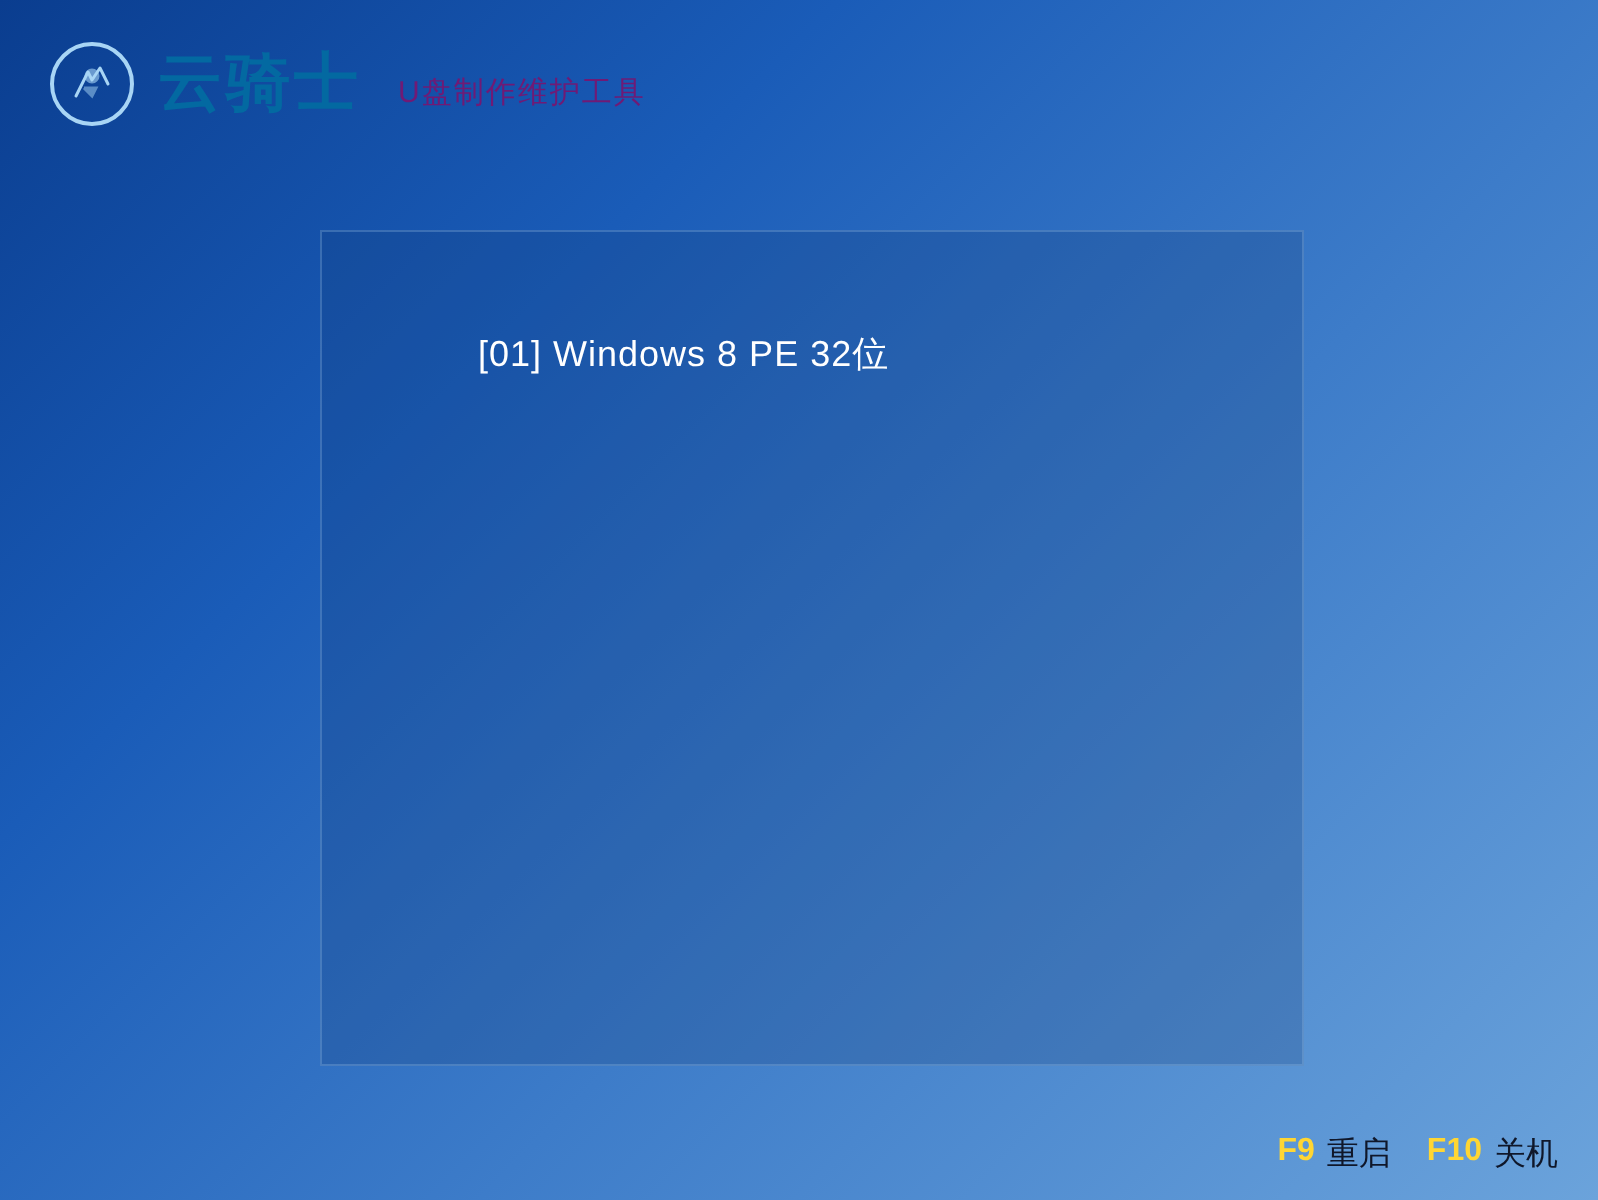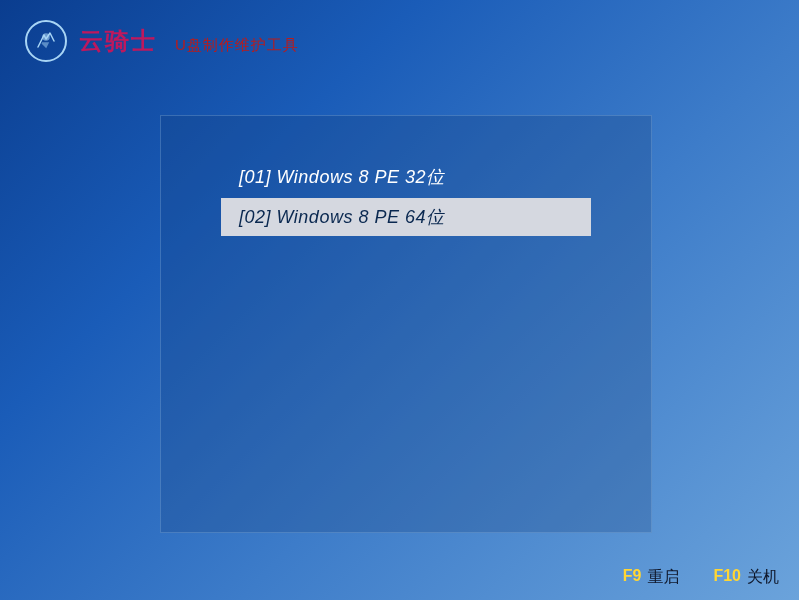--- a/index.html
+++ b/index.html
@@ -34,28 +34,28 @@
       justify-content: center;
       position: relative;
     }
     
     .logo-icon svg {
       width: 28px;
       height: 28px;
     }
     
     .brand-name {
-      color: #be185d;
-      font-size: 24px;
+      color: #0369a1;
+      font-size: 32px;
       font-weight: bold;
       letter-spacing: 2px;
     }
     
     .subtitle {
-      color: #b91c1c;
+      color: #701a75;
       font-size: 15px;
       margin-left: 6px;
       margin-top: 8px;
       letter-spacing: 1px;
     }
     
     .menu-container {
       position: absolute;
       left: 160px;
       top: 115px;
@@ -67,35 +67,34 @@
     }
     
     .menu-item {
       display: block;
       padding: 7px 18px;
       margin: 2px 60px;
       color: #ffffff;
       font-size: 18px;
       letter-spacing: 0.5px;
       cursor: pointer;
-      font-style: italic;
     }
     
     .menu-item.selected {
       background: #d5d8e0;
       color: #0a2850;
       margin: 2px 60px;
     }
     
     .footer {
       position: absolute;
       bottom: 12px;
       right: 20px;
       display: flex;
-      gap: 34px;
+      gap: 18px;
       font-size: 16px;
     }
     
     .footer-item {
       display: flex;
       gap: 6px;
     }
     
     .key-label {
       color: #ffd633;
@@ -116,21 +115,20 @@
       <circle cx="14" cy="10" r="3" fill="#a8d5f5" opacity="0.6"></circle>
       <path d="M10 16 L16 16 L14 20 L10 16" fill="#a8d5f5" opacity="0.5"></path>
     </svg>
   </div>
   <span class="brand-name">云骑士</span>
   <span class="subtitle">U盘制作维护工具</span>
 </div>
 
 <div class="menu-container">
   <div class="menu-item">[01] Windows 8 PE 32位</div>
-  <div class="menu-item selected">[02] Windows 8 PE 64位</div>
 </div>
 
 <div class="footer">
   <div class="footer-item">
     <span class="key-label">F9</span>
     <span class="action-label">重启</span>
   </div>
   <div class="footer-item">
     <span class="key-label">F10</span>
     <span class="action-label">关机</span>

